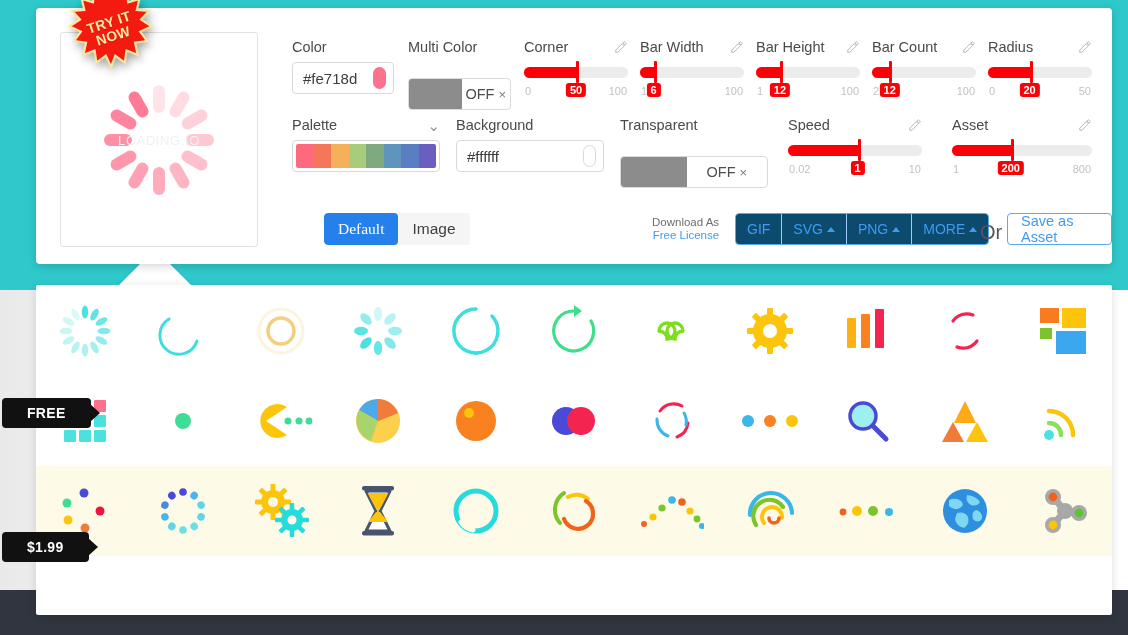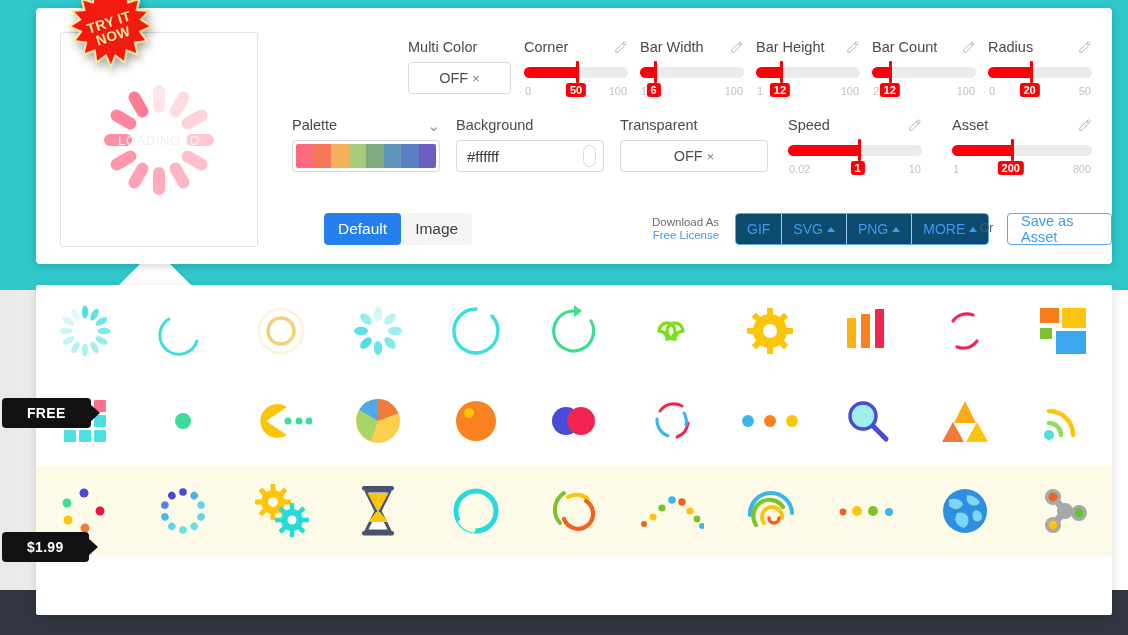--- a/index.html
+++ b/index.html
@@ -91,22 +91,22 @@
 
   .hexfield {
     margin-top: 6px; height: 32px; border: 1px solid #dadada; border-radius: 4px;
     display: flex; align-items: center; justify-content: space-between;
     padding: 0 7px 0 10px; background: #fff;
   }
   .hexfield span { font-size: 15px; color: #3d3d3d; }
   .swatch-pill { width: 13px; height: 22px; border-radius: 7px; }
 
   .toggle {
-    margin-top: 6px; height: 32px; border: 1px solid #dadada; border-radius: 4px;
-    display: flex; overflow: hidden; background: #fff; flex-direction: column;
+    margin-top: 22px; height: 32px; border: 1px solid #dadada; border-radius: 4px;
+    display: flex; overflow: hidden; background: #fff;
   }
   .toggle .knob { width: 52%; background: #8c8c8c; }
   .toggle .state {
     flex: 1; display: flex; align-items: center; justify-content: center; gap: 4px;
     font-size: 14.5px; color: #4e4e4e;
   }
   .toggle .state .x { font-size: 13px; color: #7b7b7b; }
 
   .palette-bar {
     margin-top: 6px; height: 32px; border: 1px solid #dadada; border-radius: 4px;
@@ -132,36 +132,36 @@
     border-radius: 3px; padding: 1px 4px; line-height: 12px; white-space: nowrap;
   }
 
   
   .tabs {
     position: absolute; left: 288px; top: 205px; height: 32px;
     background: #f5f5f5; border-radius: 4px; display: flex; overflow: hidden;
   }
   .tab { padding: 0 14px; height: 32px; display: flex; align-items: center;
          font-size: 15.5px; color: #3f3f3f; }
-  .tab.active { background: #2680eb; color: #fff; border-radius: 4px; }
+  .tab.active { background: #2680eb; color: #fff; border-radius: 4px; font-family: Liberation Serif, serif; }
 
   .dl-label { position: absolute; left: 616px; top: 208px; font-size: 11.5px;
               color: #6d6d6d; line-height: 13px; text-align: right; }
   .dl-label b { display: block; font-weight: normal; color: #3e9bf0; }
 
   .btn-group { position: absolute; left: 699px; top: 205px; display: flex;
                border: 1px solid #5ba7f2; border-radius: 4px; overflow: hidden; height: 32px; }
   .btn-group .b {
     padding: 0 11px; height: 30px; display: flex; align-items: center; gap: 4px;
     font-size: 14px; color: #3e9bf0; border-right: 1px solid #9fcaf7; background: #0c4a6e;
   }
   .btn-group .b:last-child { border-right: none; }
   .caret-up { width: 0; height: 0; border-left: 4px solid transparent;
               border-right: 4px solid transparent; border-bottom: 5px solid #3e9bf0; }
-  .or { position: absolute; left: 944px; top: 213px; font-size: 12px; color: #555; }
+  .or { position: absolute; left: 944px; top: 213px; font-size: 20px; color: #555; }
   .asset-btn {
     position: absolute; left: 971px; top: 205px; height: 32px; padding: 0 13px;
     display: flex; align-items: center; font-size: 14.5px; color: #3e9bf0;
     border: 1px solid #5ba7f2; border-radius: 4px; background: #fff;
   }
 
   
   .gallery {
     position: absolute; left: 36px; top: 285px; width: 1076px; height: 330px;
     background: #fff; box-shadow: 0 2px 10px rgba(0,0,0,.14); border-radius: 2px;
@@ -215,20 +215,29 @@
           <i style="transform: rotate(300deg); background: rgb(254, 113, 141); opacity: 0.86;"></i>
           <i style="transform: rotate(330deg); background: rgb(254, 113, 141); opacity: 0.93;"></i>
         </div>
       <div class="watermark">LOADING.IO</div>
     </div>
 
     <div class="controls">
 
       <div class="ctrl-row">
 
+        <div class="ctrl" style="left:0px; width:102px;">
+          <div class="ctrl-head">
+            <span class="ctrl-label">Color</span>
+          </div>
+          <div class="hexfield">
+            <span>#fe718d</span>
+            <i class="swatch-pill" style="background:#fe718d"></i>
+          </div>
+        </div>
 
         <div class="ctrl" style="left:116px; width:103px;">
           <div class="ctrl-head">
             <span class="ctrl-label">Multi Color</span>
           </div>
           <div class="toggle">
             <div class="knob"></div>
             <div class="state">
               <span>OFF</span>
               <span class="x">×</span>

